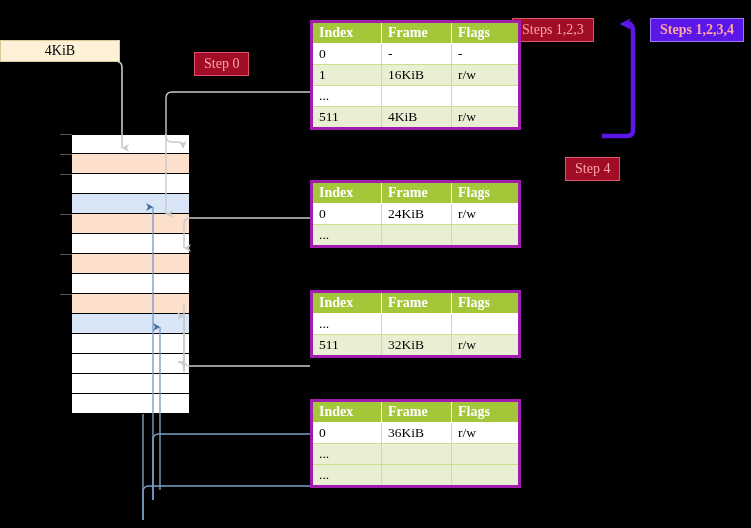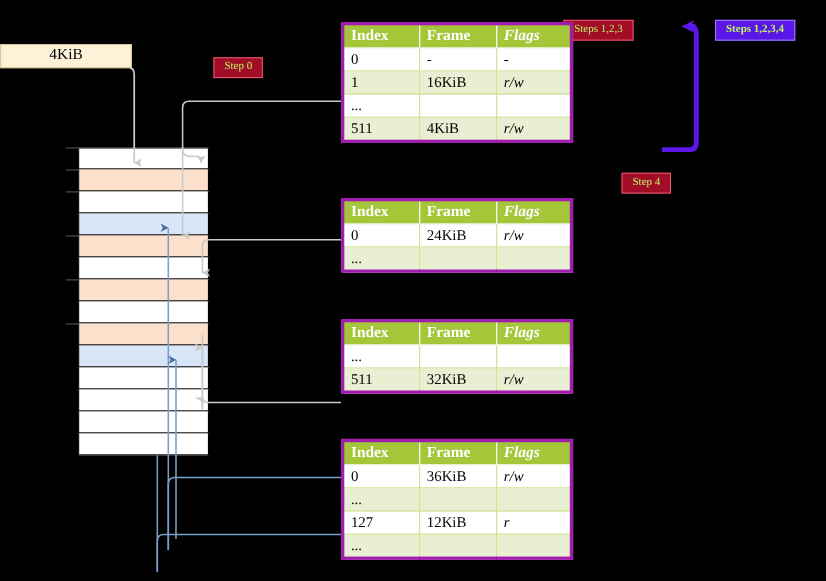--- a/index.html
+++ b/index.html
@@ -13,21 +13,21 @@
   #size-box{
     left:0px;top:40px;width:120px;height:22px;
     background:#fdf1d7;border:1px solid #d9c89a;
     display:flex;align-items:center;justify-content:center;
     font-size:14px;color:#000;box-sizing:border-box;
   }
 
   
   .badge{
     display:inline-flex;align-items:center;justify-content:center;
-    font-size:10px;color:#bef264;padding:2px 9px;box-sizing:border-box;
+    font-size:14px;color:#fca5a5;padding:2px 9px;box-sizing:border-box;
     white-space:nowrap;line-height:1.25;
   }
   .badge-red{background:#a10c26;border:1px solid #e0556c;}
   .badge-blue{background:#5b16e8;border:1px solid #9a7bf5;}
 
   #step0{left:194px;top:40px;margin-top:12px;}
   #step123{left:512px;top:18px;}
   #step1234{left:650px;top:18px;font-weight:bold;}
   #step4{left:520px;top:157px;margin-left:45px;}
 
@@ -42,21 +42,21 @@
     border-top-color:#a4c639;
   }
   .ptable td{
     padding:2px 6px;border:1px solid #cfe08a;height:20px;box-sizing:border-box;
   }
   .ptable tr.odd td{background:#e9efd2;}
   .ptable tr.even td{background:#ffffff;}
   .ptable td.hl{background:#fdfab0;}
   .c-index{width:56px;}
   .c-frame{width:57px;}
-  .c-flags{width:54px;font-style:italic;}
+  .c-flags{width:54px;}
 
   #tbl0{left:310px;top:20px;}
   #tbl1{left:310px;top:180px;}
   #tbl2{left:310px;top:290px;}
   #tbl3{left:310px;top:399px;}
 
   
   #mem{left:71px;top:134px;width:119px;height:280px;}
   .memrow{
     width:119px;height:20px;box-sizing:border-box;
@@ -190,25 +190,20 @@
   <tbody>
       <tr class="even">
         <td class="c-index">0</td>
         <td class="c-frame">36KiB</td>
         <td class="c-flags">r/w</td>
       </tr>
       <tr class="odd">
         <td class="c-index">...</td>
         <td class="c-frame"></td>
         <td class="c-flags"></td>
-      </tr>
-      <tr class="even">
-        <td class="c-index">127</td>
-        <td class="c-frame">12KiB</td>
-        <td class="c-flags">r</td>
       </tr>
       <tr class="odd">
         <td class="c-index">...</td>
         <td class="c-frame"></td>
         <td class="c-flags"></td>
       </tr>
     </tbody>
 </table>
 
 <svg class="abs" id="wires" viewBox="0 0 751 528" xmlns="http://www.w3.org/2000/svg">

